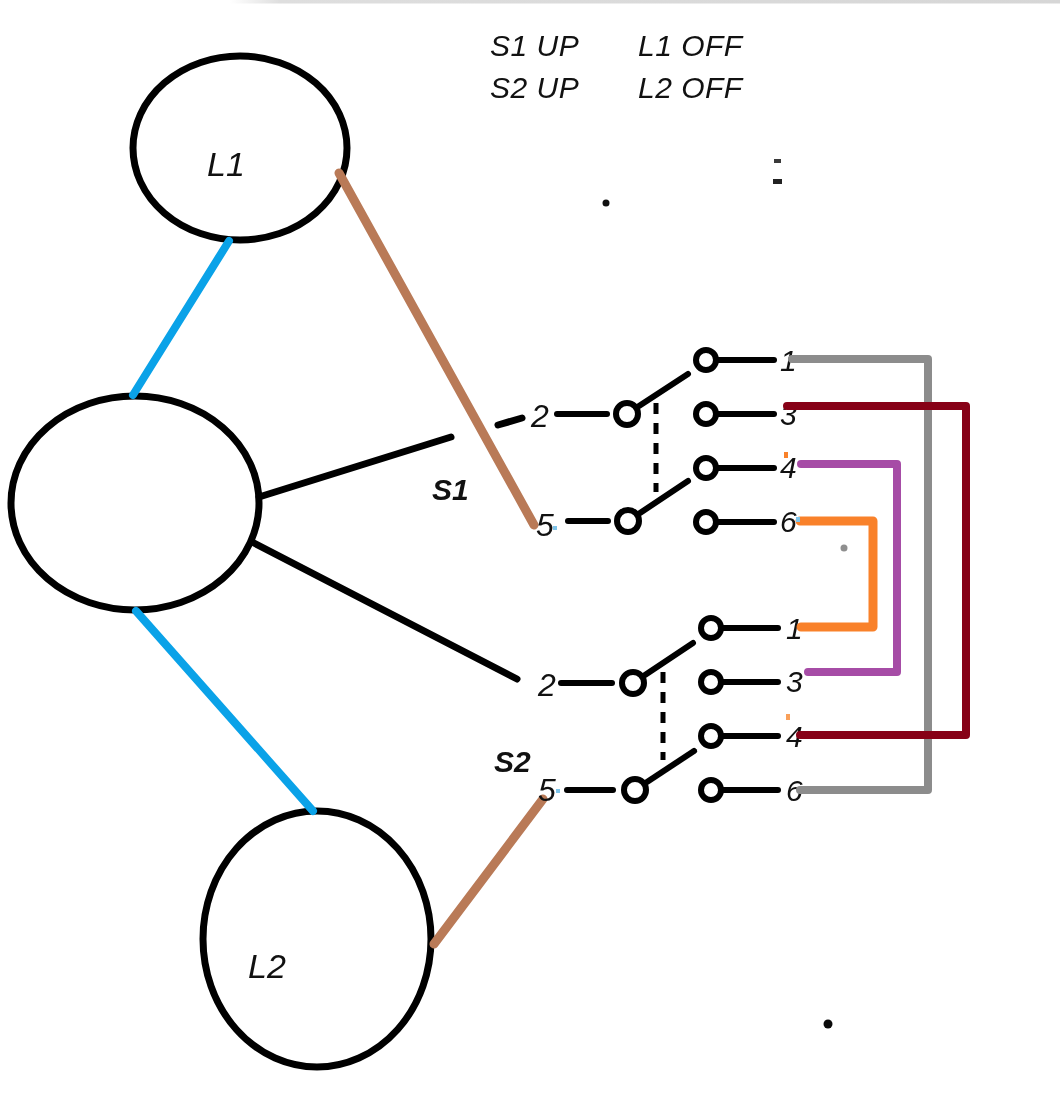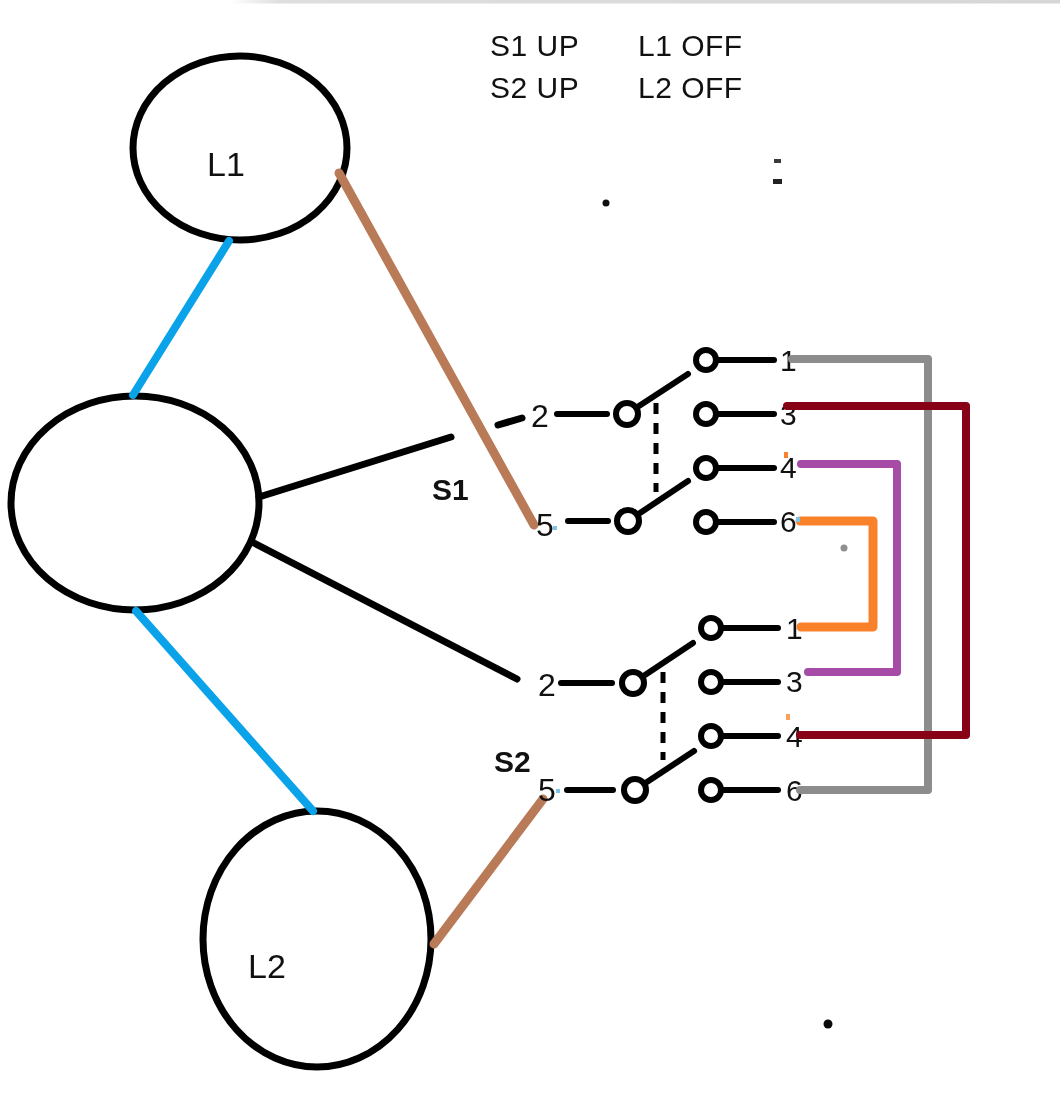--- a/index.html
+++ b/index.html
@@ -7,20 +7,21 @@
     padding: 0;
     background: #ffffff;
   }
   .canvas {
     position: relative;
     width: 1060px;
     height: 1112px;
     background: #ffffff;
     overflow: hidden;
     font-family: "Liberation Sans", sans-serif;
+    font-style: italic;
   }
   svg { display: block; }
   text {
     font-family: "Liberation Sans", sans-serif;
     fill: #111111;
   }
   .hdr { font-size: 30px; letter-spacing: 0.5px; }
   .lamp-label { font-size: 34px; }
   .term-label { font-size: 30px; }
   .pole-label { font-size: 32px; }

